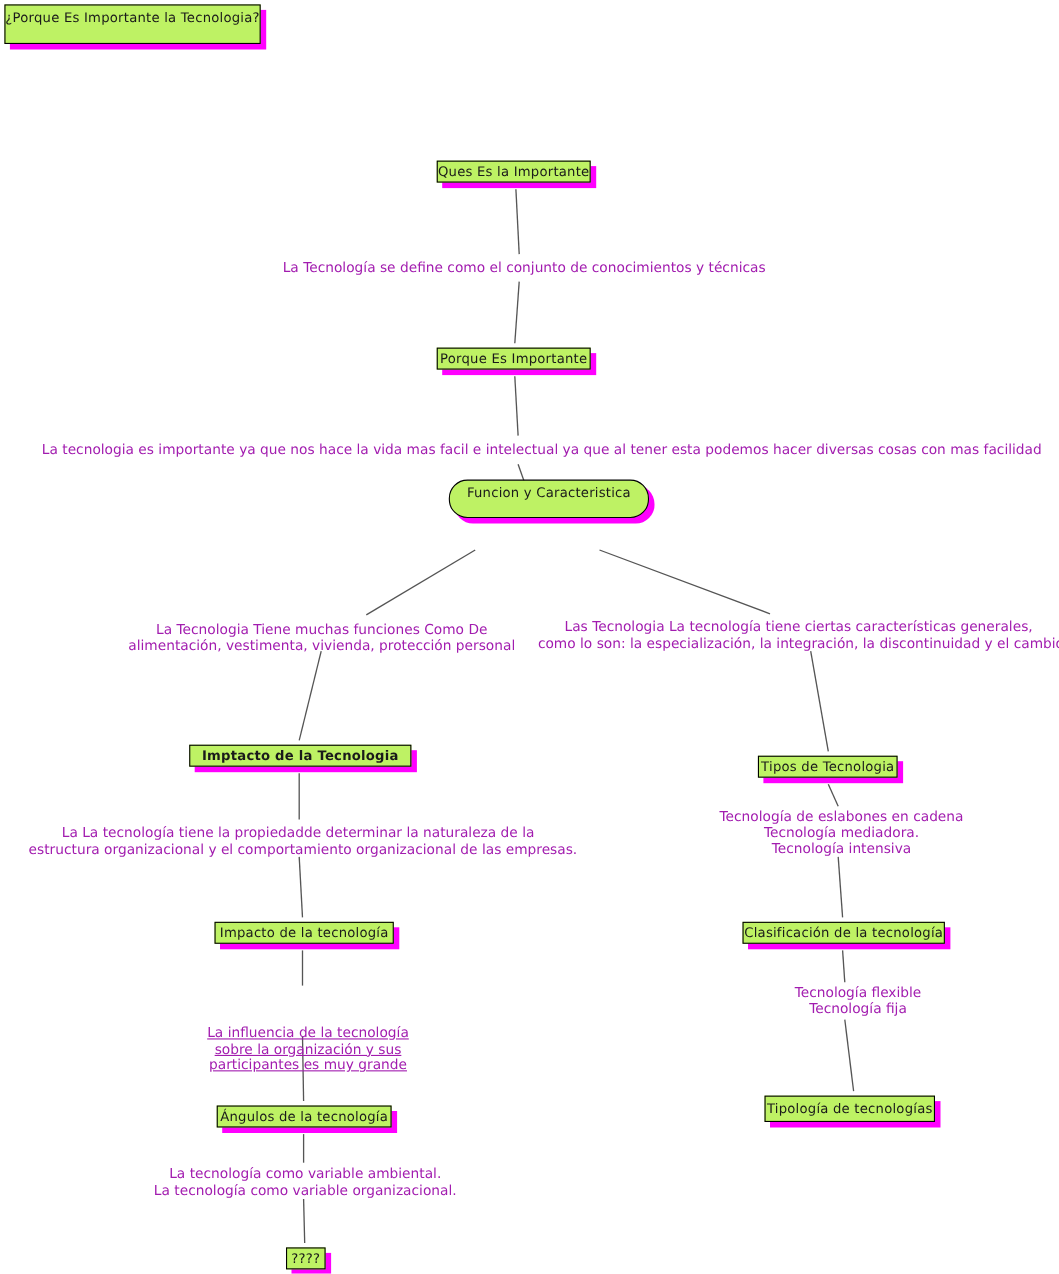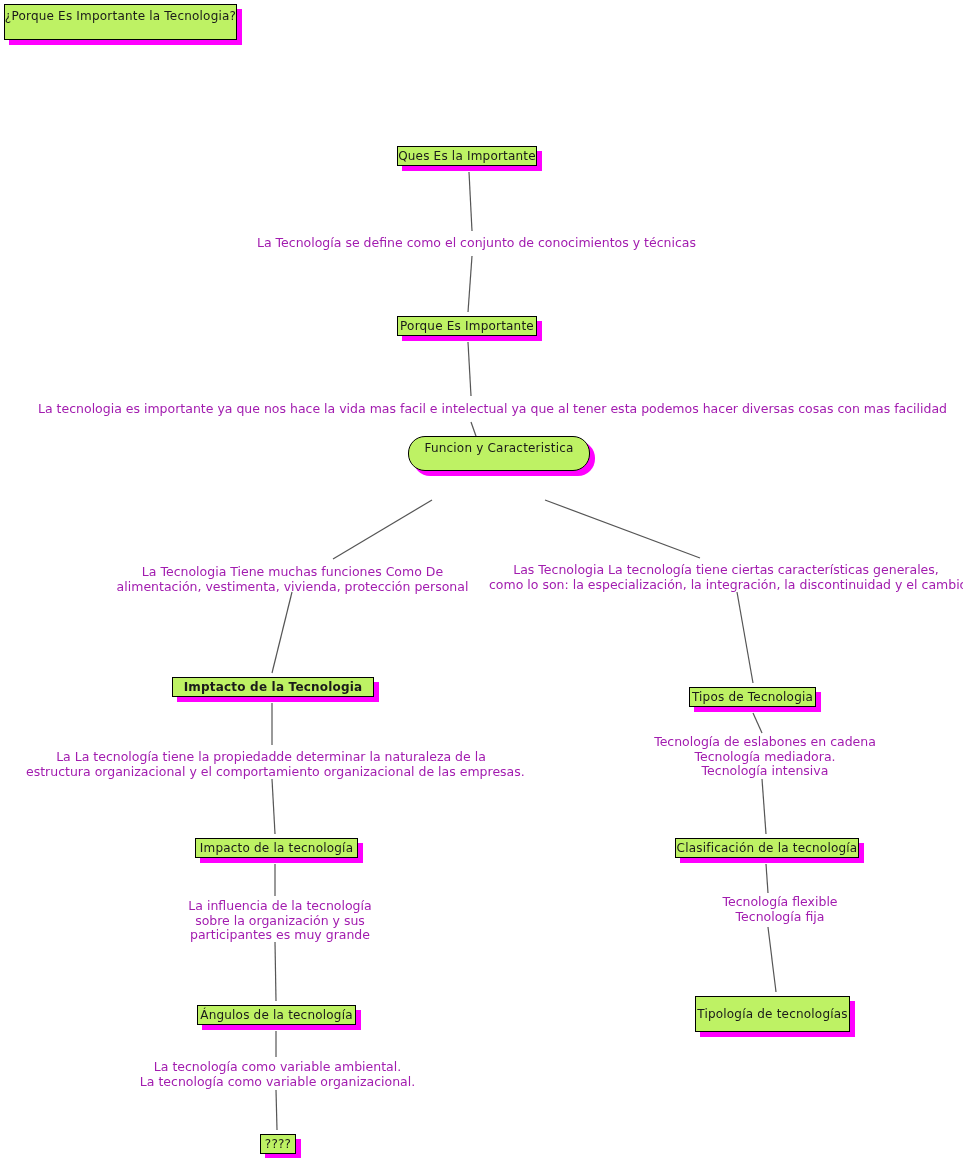--- a/index.html
+++ b/index.html
@@ -82,33 +82,33 @@
     </svg>
 <div class="node tall" style="left: 4px; top: 4px; width: 233px; height: 36px;">¿Porque Es Importante la Tecnologia?</div>
     <div class="node" style="left: 397px; top: 146px; width: 140px; height: 20px;">Ques Es la Importante</div>
     <div class="node" style="left: 397px; top: 316px; width: 140px; height: 20px;">Porque Es Importante</div>
     <div class="node tall" style="left: 408px; top: 436px; width: 182px; height: 35px; border-radius: 17px;">Funcion y Caracteristica</div>
     <div class="node" style="left: 172px; top: 677px; width: 202px; height: 20px; font-weight: bold;">Imptacto de la Tecnologia</div>
     <div class="node" style="left: 689px; top: 687px; width: 127px; height: 20px;">Tipos de Tecnologia</div>
     <div class="node" style="left: 195px; top: 838px; width: 163px; height: 20px;">Impacto de la tecnología</div>
     <div class="node" style="left: 675px; top: 838px; width: 184px; height: 20px;">Clasificación de la tecnología</div>
     <div class="node" style="left: 197px; top: 1005px; width: 159px; height: 20px;">Ángulos de la tecnología</div>
-    <div class="node" style="left: 695px; top: 996px; width: 155px; height: 36px;">Tipología de tecnologías</div>
+    <div class="node" style="left: 695px; top: 996px; width: 155px; height: 24px;">Tipología de tecnologías</div>
     <div class="node" style="left: 260px; top: 1134px; width: 36px; height: 20px;">????</div>
     <div class="label" style="left: 257px; top: 236px; width: 430px;">La Tecnología se define como el conjunto de conocimientos y técnicas</div>
     <div class="label" style="left: 38px; top: 402px; width: 877px;">La tecnologia es importante ya que nos hace la vida mas facil e intelectual ya que al tener esta podemos hacer diversas cosas con mas facilidad</div>
     <div class="label" style="left: 110px; top: 565px; width: 365px;">La Tecnologia Tiene muchas funciones Como De
 alimentación, vestimenta, vivienda, protección personal</div>
     <div class="label" style="left: 489px; top: 563px; width: 474px;">Las Tecnologia La tecnología tiene ciertas características generales,
 como lo son: la especialización, la integración, la discontinuidad y el cambio.</div>
     <div class="label" style="left: 26px; top: 750px; width: 490px;">La La tecnología tiene la propiedadde determinar la naturaleza de la
 estructura organizacional y el comportamiento organizacional de las empresas.</div>
     <div class="label" style="left: 640px; top: 735px; width: 250px;">Tecnología de eslabones en cadena
 Tecnología mediadora.
 Tecnología intensiva</div>
-    <div class="label" style="left: 160px; top: 899px; width: 240px;">La influencia de la tecnología
+    <div class="label" style="left: 160px; top: 932px; width: 240px; text-decoration: underline;">La influencia de la tecnología
 sobre la organización y sus
 participantes es muy grande</div>
     <div class="label" style="left: 690px; top: 895px; width: 180px;">Tecnología flexible
 Tecnología fija</div>
     <div class="label" style="left: 131px; top: 1060px; width: 293px;">La tecnología como variable ambiental.
 La tecnología como variable organizacional.</div>
   </div>
 
 </body></html>

